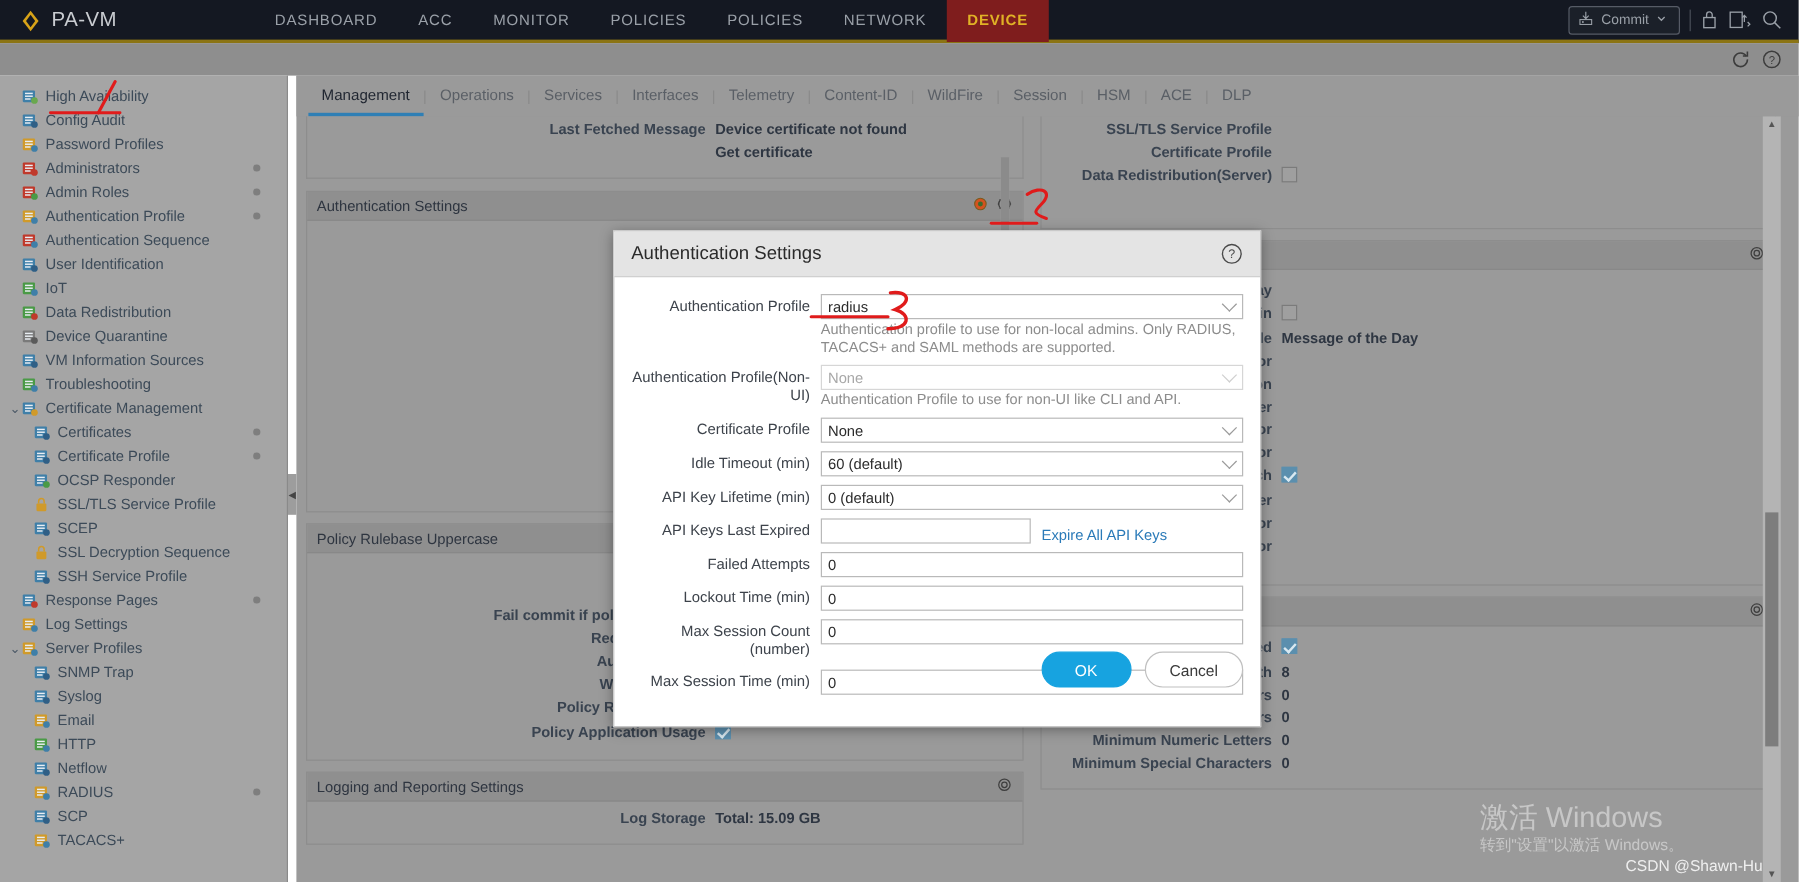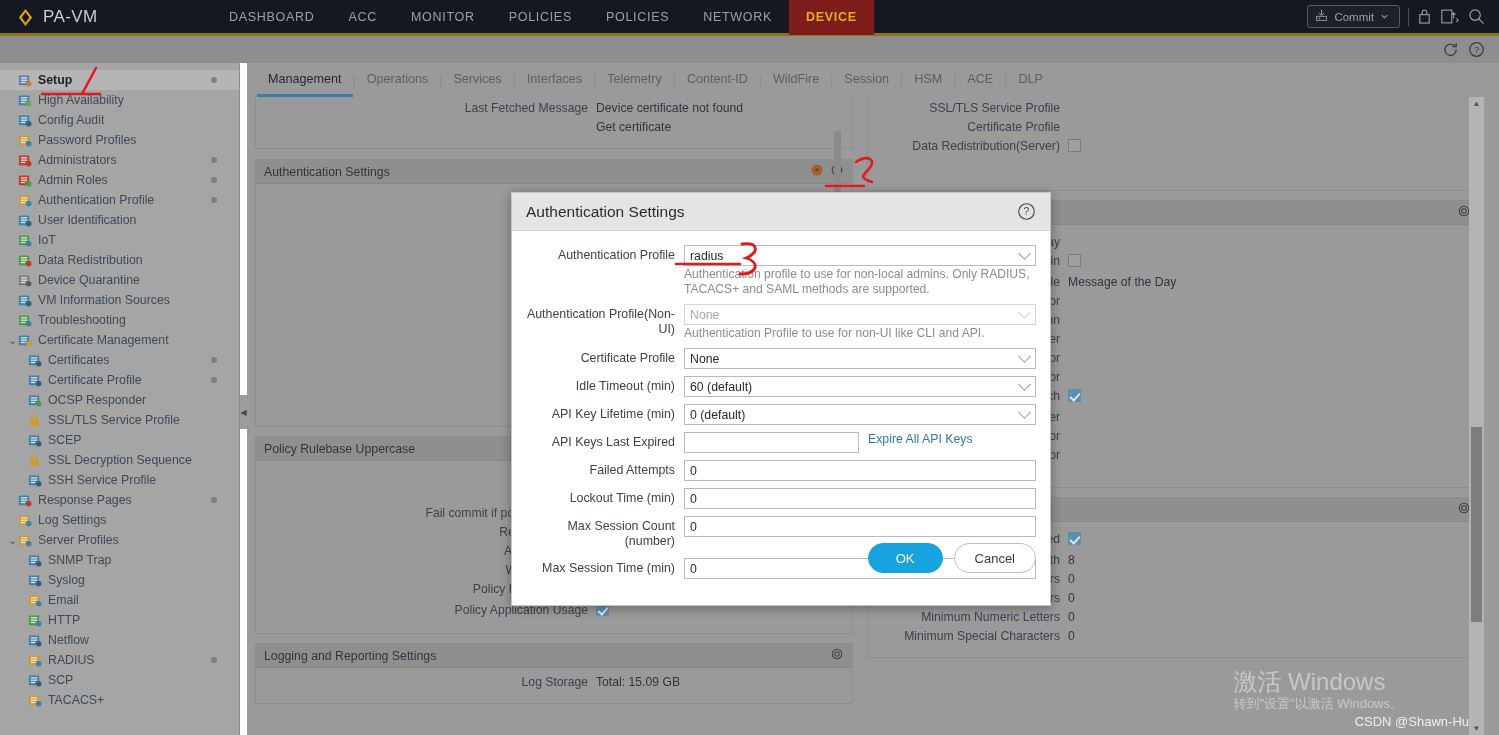--- a/index.html
+++ b/index.html
@@ -102,21 +102,21 @@
   .pane-l { width: 612px; position: relative; padding: 0 6px 0 8px;}
   .pane-r { width: 625px; position: relative; padding: 0 4px 0 8px;}
 
   .card { border: 1px solid #8d8d8d; margin-bottom: 9px; background: #9a9a9a; }
   .card-head {
     height: 24px; background: #8f8f8f; display: flex; align-items: center;
     padding: 0 8px; font-size: 12.3px; color: #2e3540; position: relative;
     border-bottom: 1px solid #888;
   }
   .card-head .tools { margin-left: auto; display: flex; align-items: center; gap: 7px; }
-  .card-body { padding: 7px 10px 9px 10px; }
+  .card-body { padding: 7px 10px 9px 10px; font-weight: bold; }
 
   .row { display: flex; align-items: flex-start; margin-bottom: 5px; font-size: 12.2px; color: #394350; }
   .row .k { text-align: right; padding-right: 8px; }
   .row .v { color: #2e3642; }
   .pane-l .row .k { width: 330px; }
   .pane-r .row .k { width: 190px; }
 
   .link { color: #2f7fb5; cursor: pointer; }
   .chk { width: 13px; height: 13px; border: 1px solid #7b7b7b; background: #9f9f9f; display:inline-block; }
   .chk.on { background: #5b8fae; border-color: #5b8fae; position: relative; }
@@ -159,21 +159,21 @@
     font-family: "Liberation Sans", sans-serif;
   }
   .finput.plain { padding-right: 5px; }
   .finput.disabled { color: #a8a8a8; border-color: #d6d6d6; }
   .chev {
     position: absolute; right: 7px; top: 4px; width: 9px; height: 9px;
     border: solid #9a9a9a; border-width: 0 1.4px 1.4px 0; transform: rotate(45deg);
     pointer-events: none;
   }
   .fhint { font-size: 12.1px; color: #8c8c8c; line-height: 15px; margin-top: 1px; }
-  .finline { display: flex; align-items: flex-start; gap: 9px; }
+  .finline { display: flex; align-items: flex-end; gap: 9px; }
   .finline .finput { width: 175px; flex: 0 0 175px; }
   .flink { color: #2a7ab8; font-size: 12.3px; cursor: pointer; }
 
   .modal-foot {
     position: absolute; left: 0; bottom: 16px; width: 100%; height: 62px;
     display: flex; align-items: center; justify-content: flex-end; gap: 11px;
     padding-right: 14px;
   }
   .btn {
     height: 30px; min-width: 75px; border-radius: 15px; font-size: 13px;
@@ -269,33 +269,20 @@
     </div>
     <div class="subbar-ic">
       <svg width="17" height="17" viewBox="0 0 18 18">
           <circle cx="9" cy="9" r="7.2" stroke="#3c3c3c" stroke-width="1.3" fill="none"></circle>
           <text x="9" y="13" font-size="10" text-anchor="middle" fill="#3c3c3c" font-family="Liberation Sans">?</text>
         </svg>
     </div>
   </div>
 
   <div class="sidebar" id="sidebar-list">
-      <div class="side-item sel">
-        <span class="ic">
-          <svg width="14" height="13" viewBox="0 0 15 14">
-            <rect x="1" y="1.5" width="11" height="10.5" rx="1" fill="#5a7fa8"></rect>
-            <rect x="3" y="3.5" width="7" height="1.3" fill="#e9eef3"></rect>
-            <rect x="3" y="6" width="7" height="1.3" fill="#e9eef3"></rect>
-            <rect x="3" y="8.5" width="5" height="1.3" fill="#e9eef3"></rect>
-            <circle cx="11.5" cy="10.5" r="3" fill="#cf7a2a"></circle>
-          </svg>
-        </span>
-        <span class="lbl">Setup</span>
-        <span class="dot"></span>
-      </div>
       <div class="side-item">
         <span class="ic">
           <svg width="14" height="13" viewBox="0 0 15 14">
             <rect x="1" y="1.5" width="11" height="10.5" rx="1" fill="#3f7fa8"></rect>
             <rect x="3" y="3.5" width="7" height="1.3" fill="#e9eef3"></rect>
             <rect x="3" y="6" width="7" height="1.3" fill="#e9eef3"></rect>
             <rect x="3" y="8.5" width="5" height="1.3" fill="#e9eef3"></rect>
             <circle cx="11.5" cy="10.5" r="3" fill="#6aa84f"></circle>
           </svg>
         </span>
@@ -356,20 +343,32 @@
           <svg width="14" height="13" viewBox="0 0 15 14">
             <rect x="1" y="1.5" width="11" height="10.5" rx="1" fill="#d09a2a"></rect>
             <rect x="3" y="3.5" width="7" height="1.3" fill="#e9eef3"></rect>
             <rect x="3" y="6" width="7" height="1.3" fill="#e9eef3"></rect>
             <rect x="3" y="8.5" width="5" height="1.3" fill="#e9eef3"></rect>
             <circle cx="11.5" cy="10.5" r="3" fill="#3f7fa8"></circle>
           </svg>
         </span>
         <span class="lbl">Authentication Profile</span>
         <span class="dot"></span>
+      </div>
+      <div class="side-item">
+        <span class="ic">
+          <svg width="14" height="13" viewBox="0 0 15 14">
+            <rect x="1" y="1.5" width="11" height="10.5" rx="1" fill="#c0392b"></rect>
+            <rect x="3" y="3.5" width="7" height="1.3" fill="#e9eef3"></rect>
+            <rect x="3" y="6" width="7" height="1.3" fill="#e9eef3"></rect>
+            <rect x="3" y="8.5" width="5" height="1.3" fill="#e9eef3"></rect>
+            <circle cx="11.5" cy="10.5" r="3" fill="#3f7fa8"></circle>
+          </svg>
+        </span>
+        <span class="lbl">Authentication Sequence</span>
       </div>
       <div class="side-item">
         <span class="ic">
           <svg width="14" height="13" viewBox="0 0 15 14">
             <rect x="1" y="1.5" width="11" height="10.5" rx="1" fill="#3f7fa8"></rect>
             <rect x="3" y="3.5" width="7" height="1.3" fill="#e9eef3"></rect>
             <rect x="3" y="6" width="7" height="1.3" fill="#e9eef3"></rect>
             <rect x="3" y="8.5" width="5" height="1.3" fill="#e9eef3"></rect>
             <circle cx="11.5" cy="10.5" r="3" fill="#2f5f86"></circle>
           </svg>

